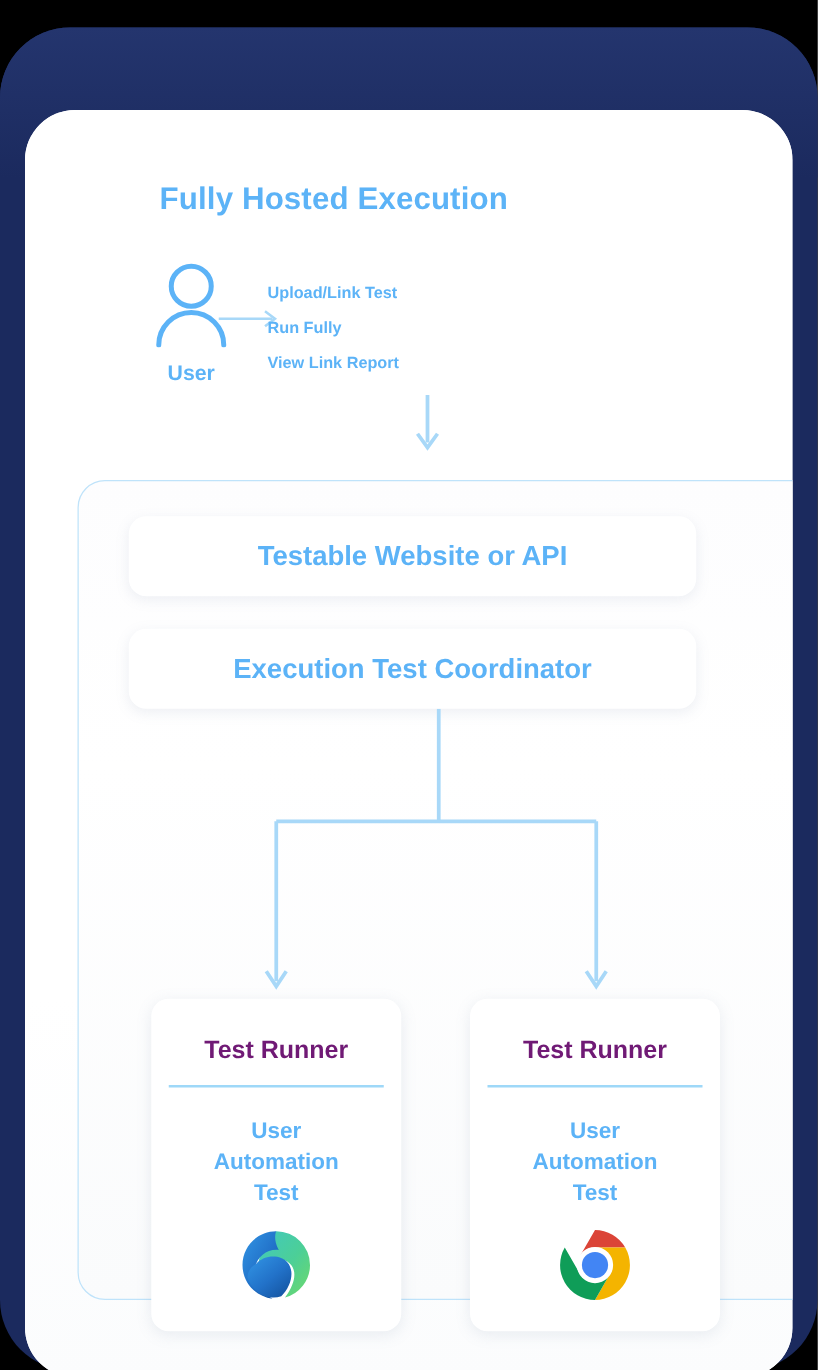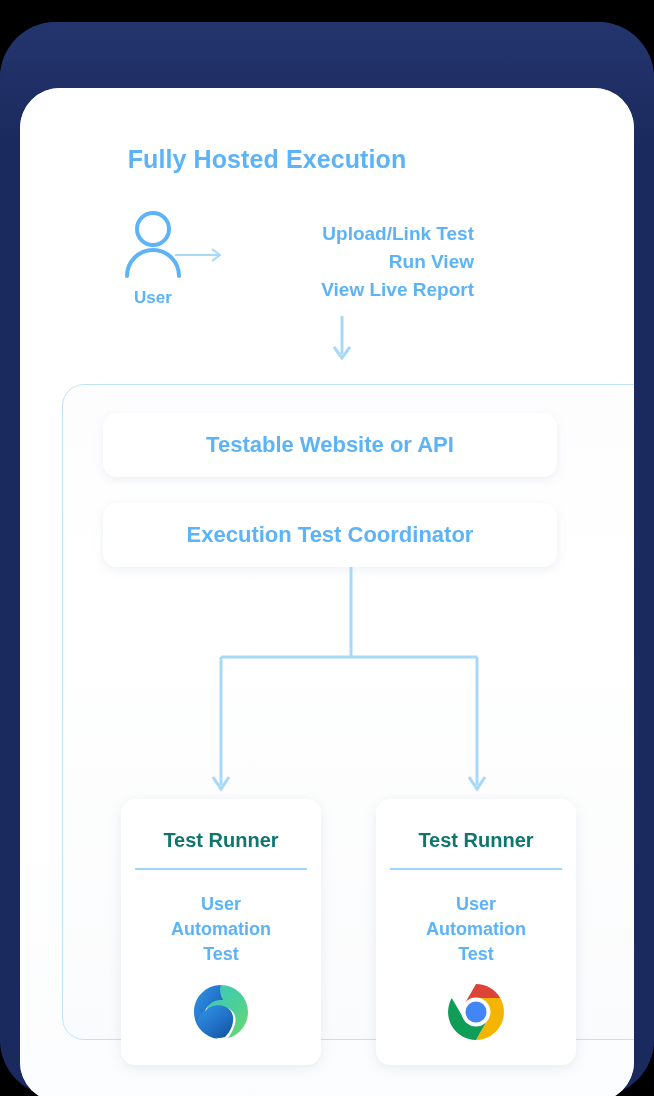--- a/index.html
+++ b/index.html
@@ -82,22 +82,22 @@
     position: absolute;
     left: 154px;
     top: 158px;
   }
 
   .actions {
     position: absolute;
     left: 194px;
     top: 132px;
     width: 260px;
-    text-align: right;
-    font-size: 19px;
+    text-align: left;
+    font-size: 13px;
     font-weight: bold;
     color: #5cb3f7;
     line-height: 28px;
   }
 
   .down-arrow-top {
     position: absolute;
     left: 286px;
     top: 228px;
   }
@@ -153,21 +153,21 @@
     overflow: hidden;
   }
   .runner-left  { left: 58px; }
   .runner-right { left: 313px; }
 
   .runner-title {
     margin-top: 30px;
     text-align: center;
     font-size: 20px;
     font-weight: bold;
-    color: #0f766e;
+    color: #701a75;
   }
   .runner-divider {
     margin: 16px auto 0 auto;
     width: 172px;
     height: 2px;
     background: #9ed8f8;
   }
   .runner-sub {
     margin-top: 22px;
     text-align: center;
@@ -205,22 +205,22 @@
 
     <span class="user-arrow">
       <svg width="54" height="18" viewBox="0 0 54 18">
         <line x1="1" y1="9" x2="44" y2="9" stroke="#a8d8f8" stroke-width="2"></line>
         <polyline points="38,3 46,9 38,15" fill="none" stroke="#a8d8f8" stroke-width="2"></polyline>
       </svg>
     </span>
 
     <div class="actions">
       <div>Upload/Link Test</div>
-      <div>Run View</div>
-      <div>View Live Report</div>
+      <div>Run Fully</div>
+      <div>View Link Report</div>
     </div>
 
     <span class="down-arrow-top">
       <svg width="72" height="48" viewBox="0 0 72 48">
         <line x1="36" y1="0" x2="36" y2="38" stroke="#a8d8f8" stroke-width="3"></line>
         <polyline points="28,31 36,42 44,31" fill="none" stroke="#a8d8f8" stroke-width="3"></polyline>
       </svg>
     </span>
 
     <div class="inner-panel">

